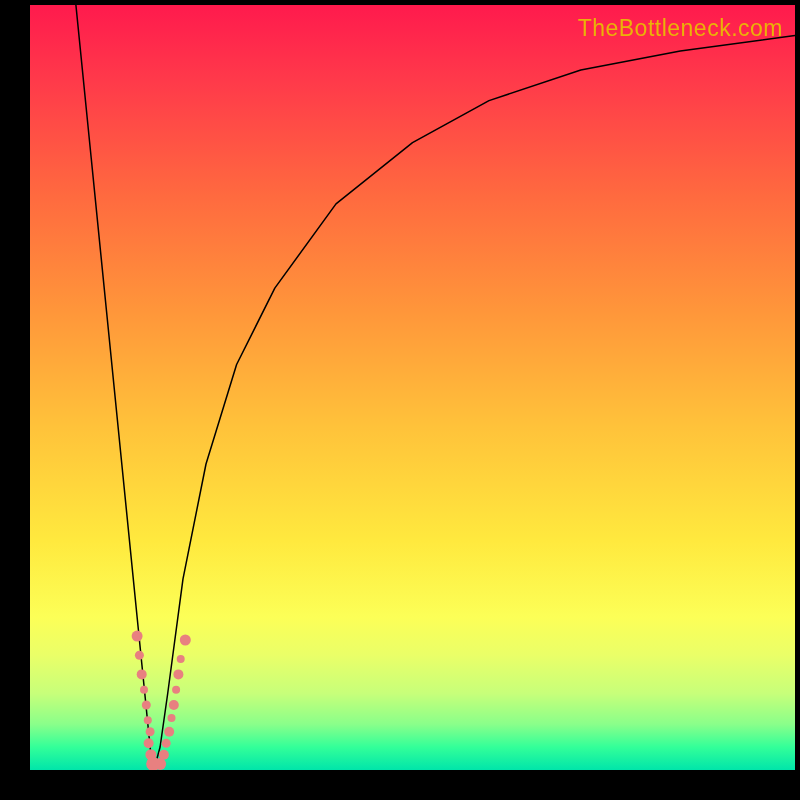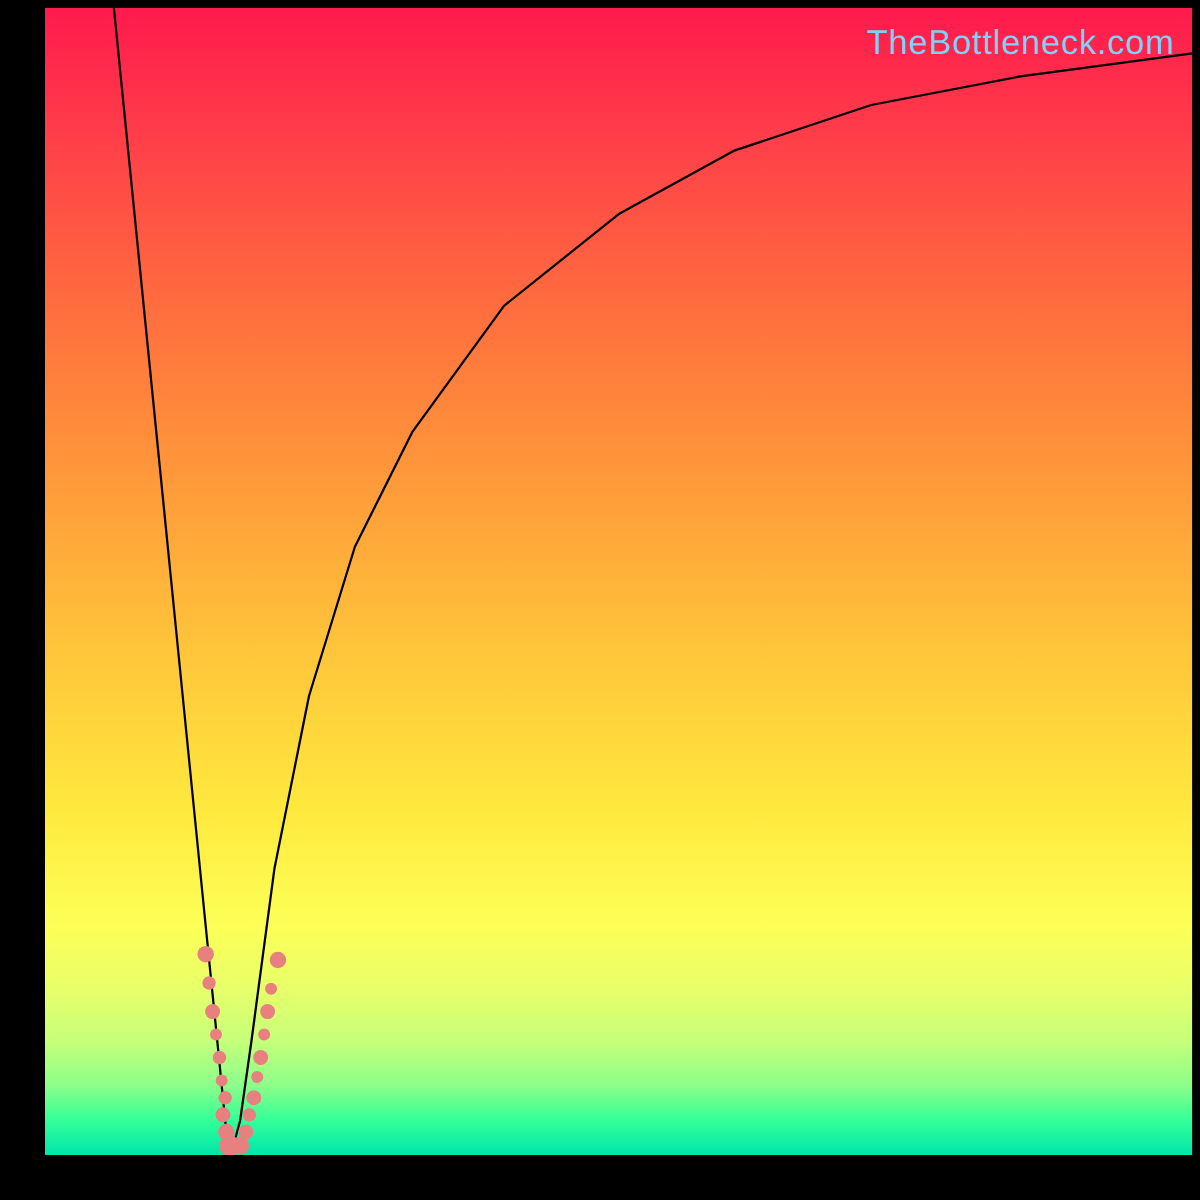--- a/index.html
+++ b/index.html
@@ -26,21 +26,21 @@
     overflow: hidden;
   }
   .gradient-bg {
     position: absolute;
     left: 0; top: 0; right: 0; bottom: 0;
   }
   .watermark {
     position: absolute;
     top: 10px;
     right: 12px;
-    color: #7dd3fc;
+    color: #eab308;
     font-size: 23px;
     font-weight: 400;
     letter-spacing: 0.5px;
     z-index: 10;
   }
   svg.curve {
     position: absolute;
     left: 0; top: 0;
     width: 765px;
     height: 765px;

